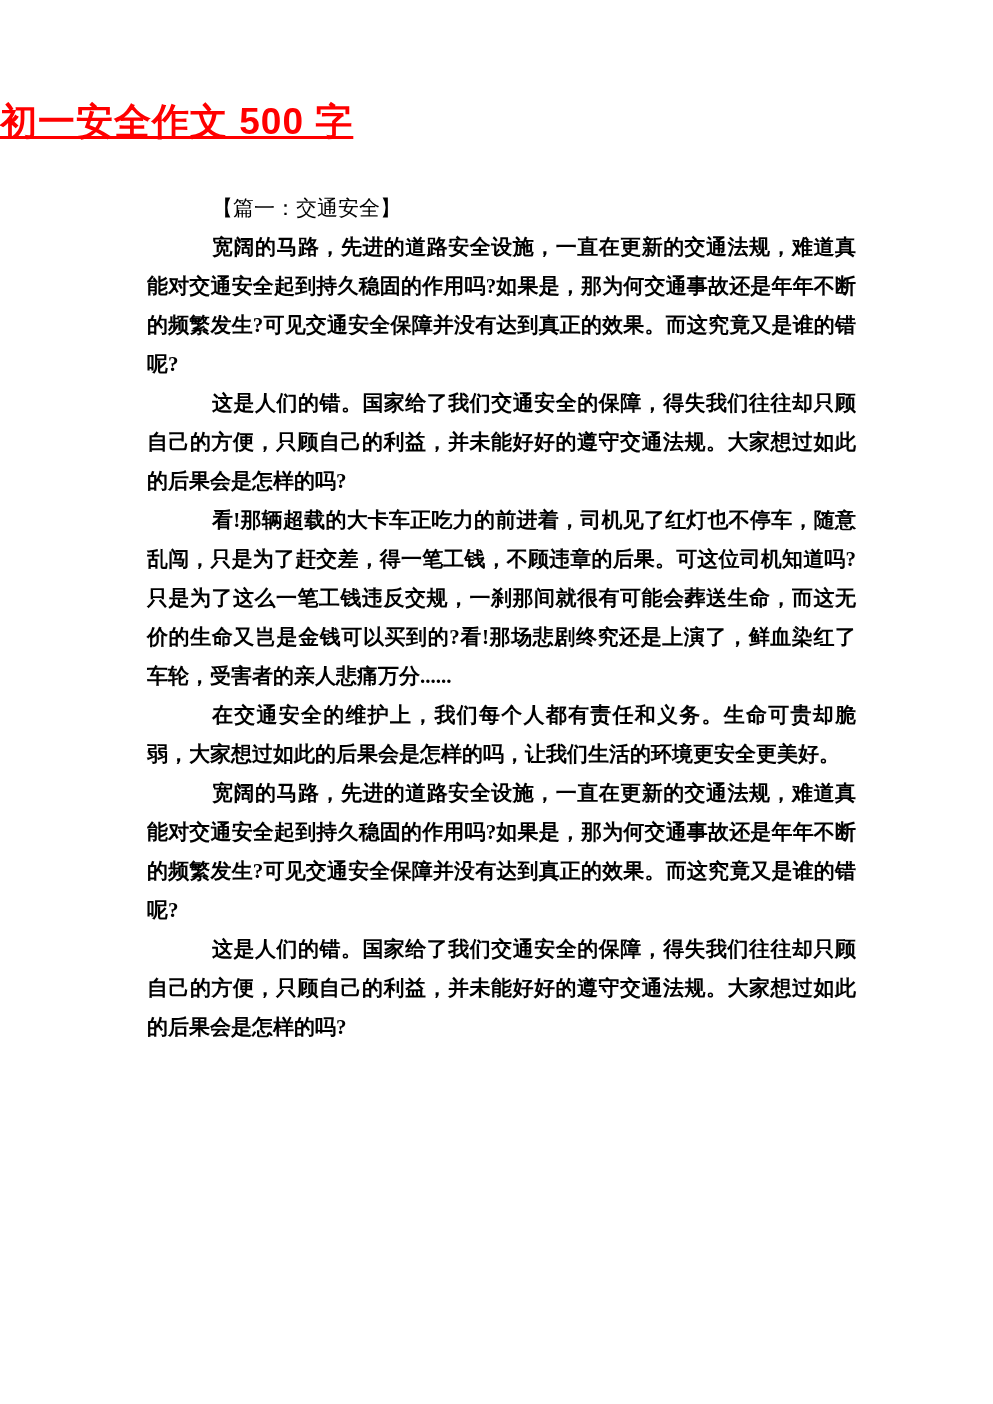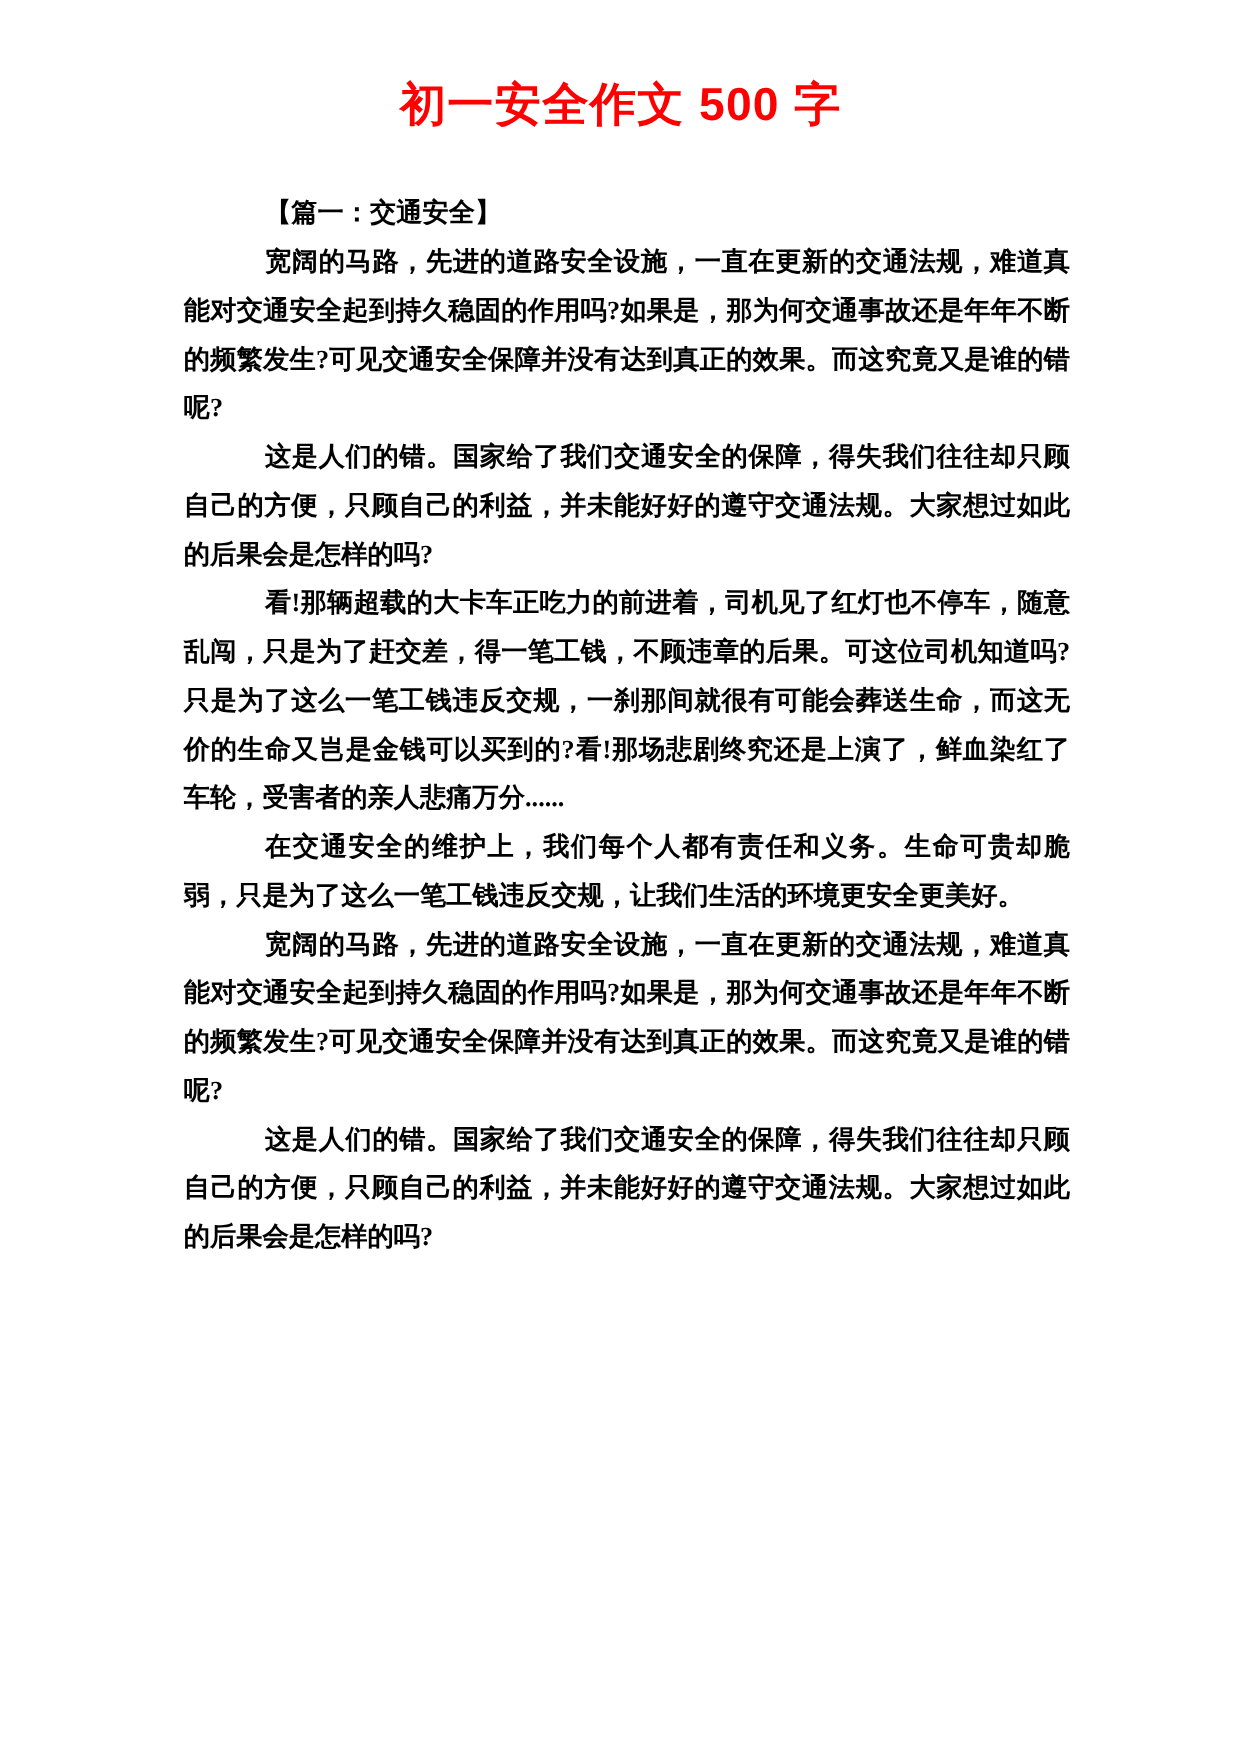--- a/index.html
+++ b/index.html
@@ -9,57 +9,57 @@
   }
   .page {
     position: relative;
     width: 993px;
     height: 1404px;
     background: #ffffff;
     overflow: hidden;
   }
   .doc-title {
     margin: 0;
-    padding-top: 56px;
+    padding-top: 94px;
     height: 56px;
     line-height: 56px;
-    text-align: center;
     font-family: "Liberation Sans", "DejaVu Sans", sans-serif;
     font-weight: 700;
     font-size: 37px;
     letter-spacing: 1px;
+    text-decoration: underline;
   }
   .doc-body {
     margin-left: 147px;
     margin-top: 39px;
     width: 709px;
     font-family: "Liberation Serif", "DejaVu Serif", serif;
     font-size: 21px;
     line-height: 39px;
     text-align: justify;
   }
   .para {
     margin: 0;
     padding: 0;
     text-indent: 65px;
     font-weight: bold;
   }
   .para.heading {
-    font-weight: 700;
+    font-weight: 400;
   }
 </style>
 </head>
 <body>
 
 <div class="page" style="background: rgb(255, 255, 255);">
   <h1 class="doc-title" style="color: rgb(255, 0, 0);">初一安全作文 500 字</h1>
 
   <div class="doc-body" style="color: rgb(0, 0, 0);">
     <p class="para heading">【篇一：交通安全】</p>
     <p class="para">宽阔的马路，先进的道路安全设施，一直在更新的交通法规，难道真能对交通安全起到持久稳固的作用吗?如果是，那为何交通事故还是年年不断的频繁发生?可见交通安全保障并没有达到真正的效果。而这究竟又是谁的错呢?</p>
     <p class="para">这是人们的错。国家给了我们交通安全的保障，得失我们往往却只顾自己的方便，只顾自己的利益，并未能好好的遵守交通法规。大家想过如此的后果会是怎样的吗?</p>
     <p class="para">看!那辆超载的大卡车正吃力的前进着，司机见了红灯也不停车，随意乱闯，只是为了赶交差，得一笔工钱，不顾违章的后果。可这位司机知道吗?只是为了这么一笔工钱违反交规，一刹那间就很有可能会葬送生命，而这无价的生命又岂是金钱可以买到的?看!那场悲剧终究还是上演了，鲜血染红了车轮，受害者的亲人悲痛万分......</p>
-    <p class="para">在交通安全的维护上，我们每个人都有责任和义务。生命可贵却脆弱，只是为了这么一笔工钱违反交规，让我们生活的环境更安全更美好。</p>
+    <p class="para">在交通安全的维护上，我们每个人都有责任和义务。生命可贵却脆弱，大家想过如此的后果会是怎样的吗，让我们生活的环境更安全更美好。</p>
 
     <p class="para">宽阔的马路，先进的道路安全设施，一直在更新的交通法规，难道真能对交通安全起到持久稳固的作用吗?如果是，那为何交通事故还是年年不断的频繁发生?可见交通安全保障并没有达到真正的效果。而这究竟又是谁的错呢?</p>
     <p class="para">这是人们的错。国家给了我们交通安全的保障，得失我们往往却只顾自己的方便，只顾自己的利益，并未能好好的遵守交通法规。大家想过如此的后果会是怎样的吗?</p>
   </div>
 </div>
 
 </body></html>

